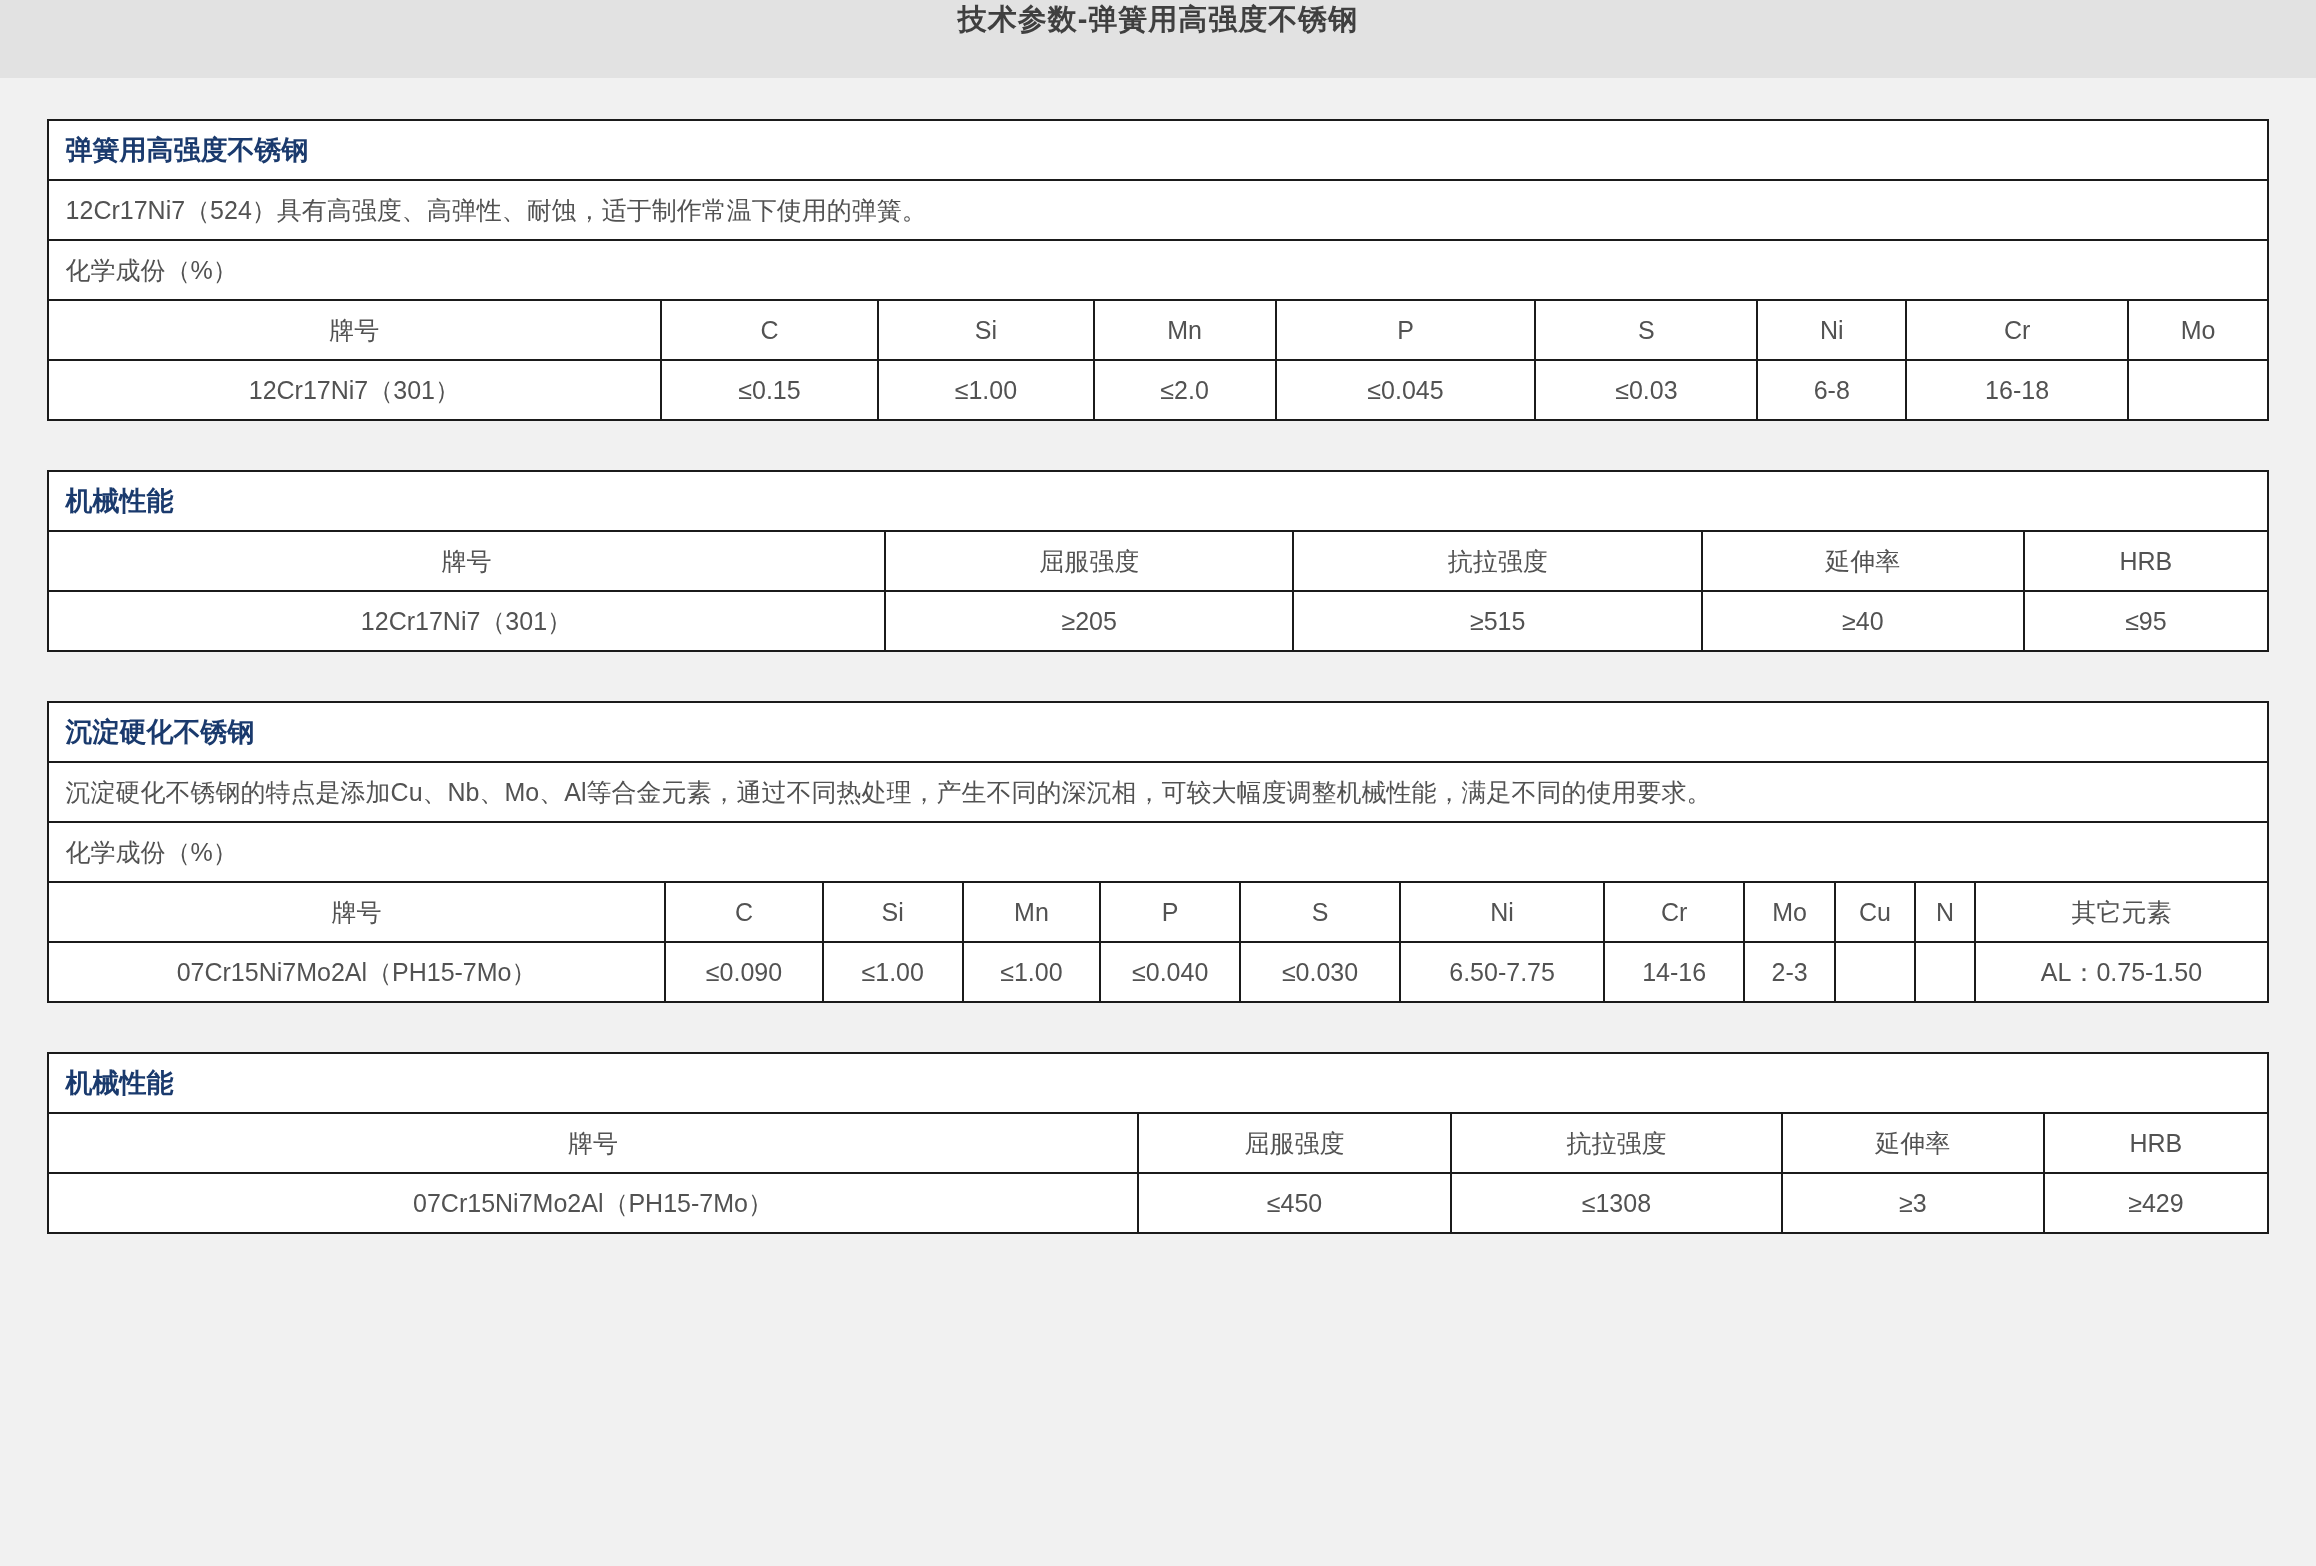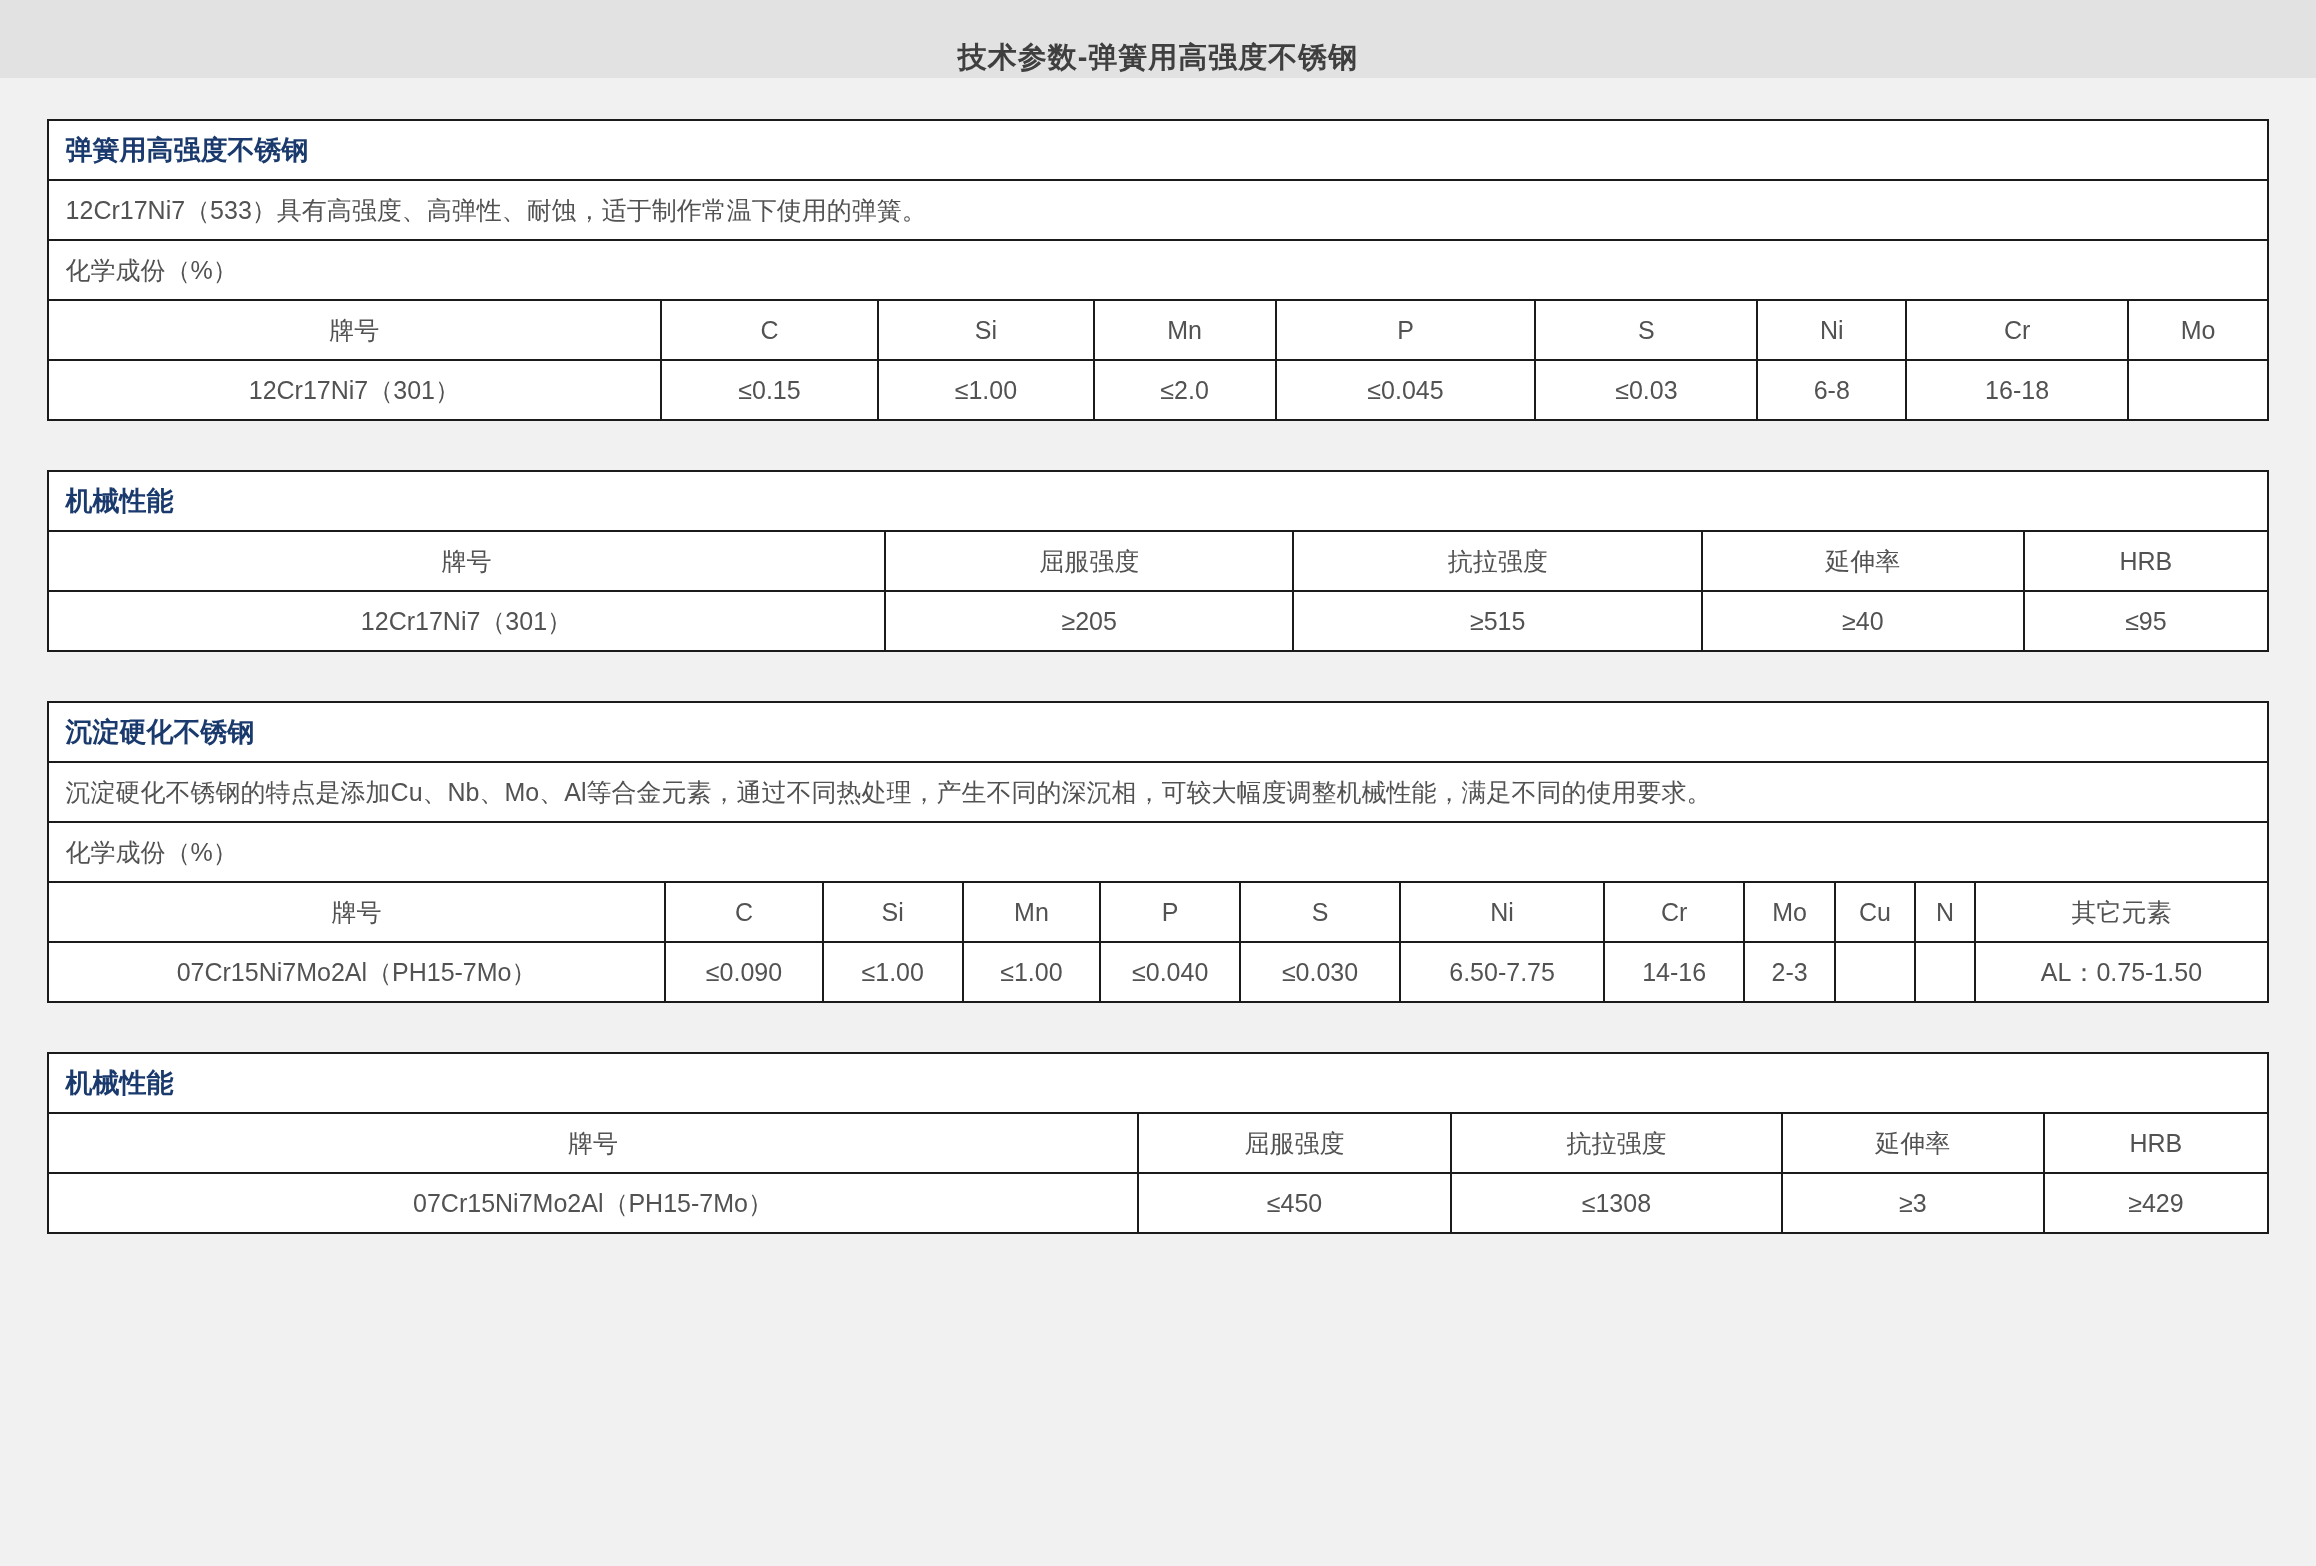--- a/index.html
+++ b/index.html
@@ -5,21 +5,21 @@
   * { margin:0; padding:0; box-sizing:border-box; }
   body {
     width:2316px; min-height:1566px;
     background:var(--page-bg, #f1f1f1);
     font-family:"Liberation Sans","DejaVu Sans",sans-serif;
     color:var(--text, #525252);
   }
   .page-header {
     height:78px;
     background:var(--header-bg, #e2e2e2);
-    display:flex; align-items:flex-end; justify-content:center;
+    display:flex; align-items:flex-start; justify-content:center;
   }
   .page-title {
     font-size:29px; font-weight:bold;
     color:var(--title-text, #3f3f3f);
     letter-spacing:1px;
   }
   .content { padding:41px 47px 23.4px 47px; }
   table.section-table {
     width:100%;
     table-layout:fixed;
@@ -69,21 +69,21 @@
           <col style="width: 10%;">
           <col style="width: 6.7%;">
           <col style="width: 10%;">
           <col style="width: 6.3%;">
         </colgroup>
         <tbody>
           <tr>
             <td colspan="9" class="full heading">弹簧用高强度不锈钢</td>
           </tr>
           <tr>
-            <td colspan="9" class="full">12Cr17Ni7（533）具有高强度、高弹性、耐蚀，适于制作常温下使用的弹簧。</td>
+            <td colspan="9" class="full">12Cr17Ni7（524）具有高强度、高弹性、耐蚀，适于制作常温下使用的弹簧。</td>
           </tr>
           <tr>
             <td colspan="9" class="full">化学成份（%）</td>
           </tr>
           <tr>
             <td>牌号</td>
             <td>C</td>
             <td>Si</td>
             <td>Mn</td>
             <td>P</td>

